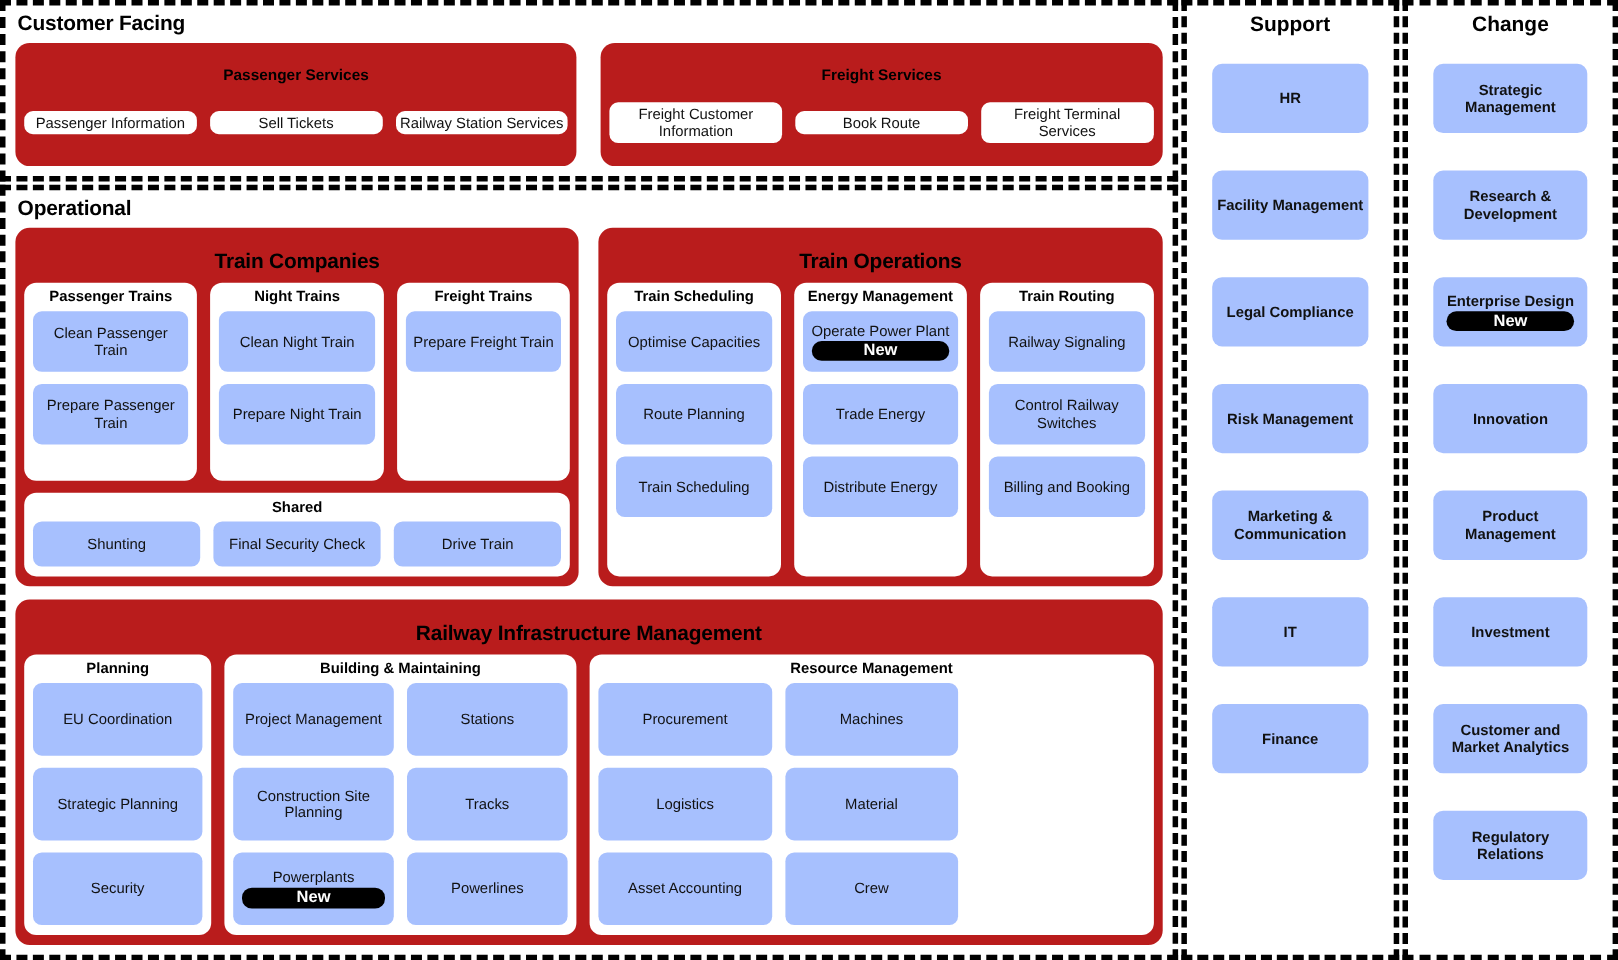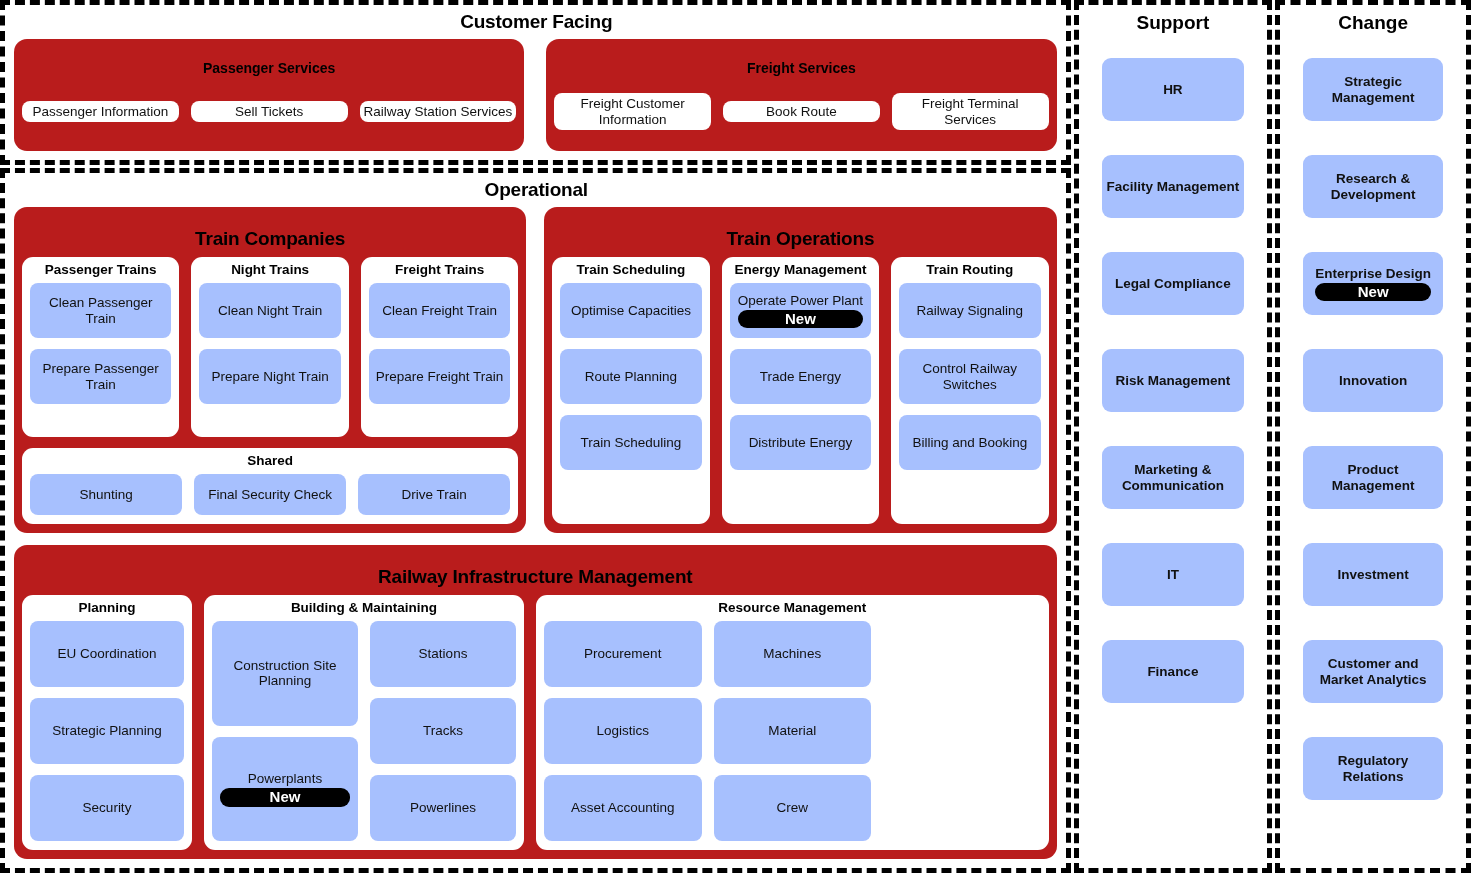--- a/index.html
+++ b/index.html
@@ -55,21 +55,20 @@
   }
   .layer.customer { height: 165px; }
   .layer.operational { height: 705px; }
 
   .layer-title {
     font-size: 19px;
     font-weight: bold;
     color: #000;
     margin: 0 0 6px 2px;
     letter-spacing: -0.2px;
-    text-align: center;
   }
 
   
   .group {
     background: #b91c1c;
     border-radius: 13px;
     box-sizing: border-box;
     padding: 21px 8px 9px 8px;
     display: flex;
     flex-direction: column;
@@ -314,23 +313,20 @@
                 <div class="cap">
                   <span class="cap-label">Prepare Night Train</span>
                 </div>
               </div>
             </div>
 
             <div class="subgroup">
               <div class="subgroup-title">Freight Trains</div>
               <div class="stack">
                 <div class="cap">
-                  <span class="cap-label">Clean Freight Train</span>
-                </div>
-                <div class="cap">
                   <span class="cap-label">Prepare Freight Train</span>
                 </div>
               </div>
             </div>
           </div>
 
           <div class="subgroup tc-shared">
             <div class="subgroup-title">Shared</div>
             <div class="row3">
               <div class="cap">
@@ -420,20 +416,23 @@
                   <span class="cap-label">Security</span>
                 </div>
               </div>
             </div>
 
             <div class="subgroup" style="flex:0 0 320px;">
               <div class="subgroup-title">Building &amp; Maintaining</div>
               <div class="rim-grid2">
                 <div class="stack">
                   <div class="cap">
+                    <span class="cap-label">Project Management</span>
+                  </div>
+                  <div class="cap">
                     <span class="cap-label">Construction Site Planning</span>
                   </div>
                   <div class="cap">
                     <span class="cap-label">Powerplants</span>
                     <span class="badge-new">New</span>
                   </div>
                 </div>
                 <div class="stack">
                   <div class="cap">
                     <span class="cap-label">Stations</span>

